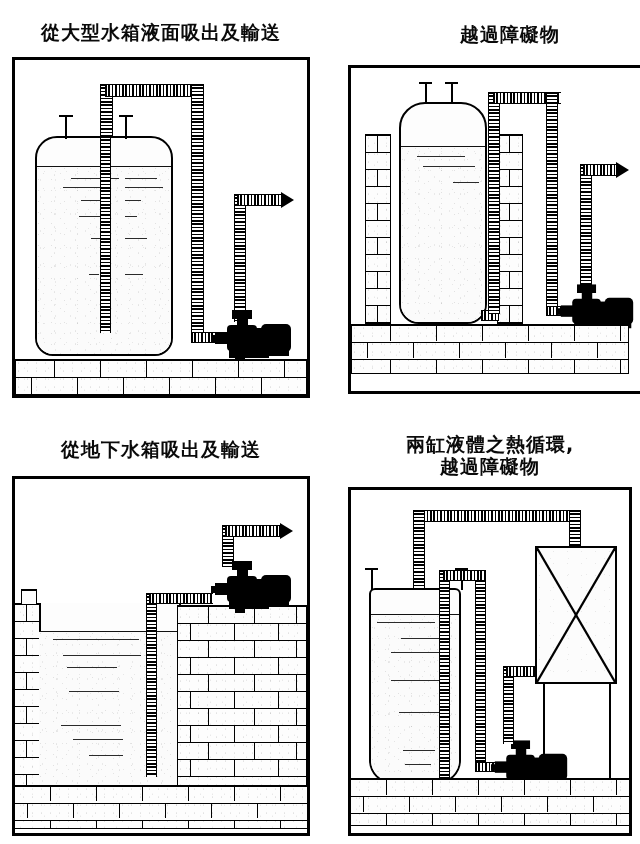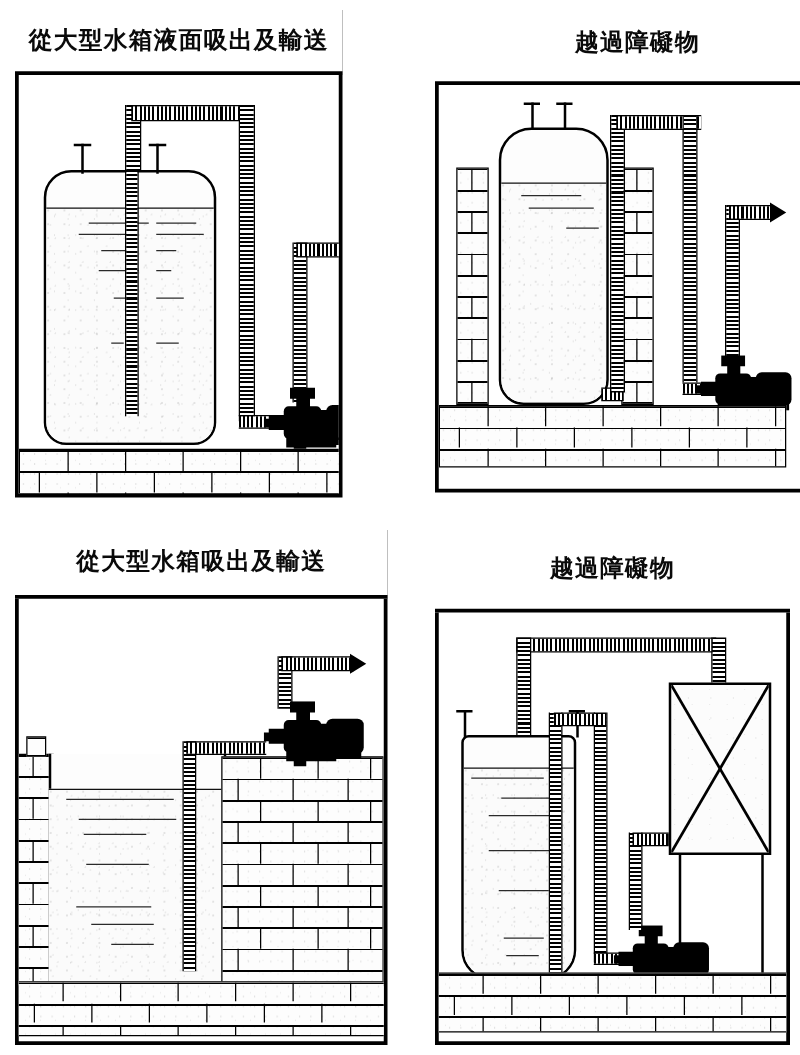--- a/index.html
+++ b/index.html
@@ -160,21 +160,21 @@
     position: absolute;
     width: 0;
     border-left: 2px solid #000;
   }
 </style>
 </head>
 <body>
 
 <div id="page">
 
-  <div class="panel" style="left:12px; top:8px; width:262px; height:390px;">
+  <div class="panel" style="left:12px; top:8px; width:298px; height:390px;">
     <div class="panel-frame"></div>
 
     <div class="title-box" style="height:52px;">
       <div class="title-text">從大型水箱液面吸出及輸送</div>
     </div>
 
     <div class="scene" style="top:52px; bottom:3px;">
 
       <div class="pipe-v" style="left:85px; top:24px; width:13px; height:200px;"></div>
 
@@ -343,21 +343,21 @@
         <div class="v" style="left:222px; top:34px; height:16px;"></div>
         <div class="v" style="left:268px; top:34px; height:16px;"></div>
       </div>
     </div>
   </div>
 
   <div class="panel" style="left:12px; top:424px; width:298px; height:412px;">
     <div class="panel-frame"></div>
 
     <div class="title-box" style="height:55px;">
-      <div class="title-text">從大型水箱吸出及輸送</div>
+      <div class="title-text">從地下水箱吸出及輸送</div>
     </div>
 
     <div class="scene" style="top:55px; bottom:3px;">
 
       <div class="brick" style="left:-4px; top:124px; width:32px; height:186px;">
         <div class="brick-speck"></div>
         <div class="v" style="left:14px; top:0px;   height:17px;"></div>
         <div class="v" style="left:14px; top:34px;  height:17px;"></div>
         <div class="v" style="left:14px; top:68px;  height:17px;"></div>
         <div class="v" style="left:14px; top:102px; height:17px;"></div>
@@ -459,20 +459,21 @@
         <div class="v" style="left:222px; top:34px; height:12px;"></div>
         <div class="v" style="left:268px; top:34px; height:12px;"></div>
       </div>
     </div>
   </div>
 
   <div class="panel" style="left:348px; top:424px; width:284px; height:412px;">
     <div class="panel-frame"></div>
 
     <div class="title-box" style="height:66px; flex-direction:column;">
+      <div class="title-text">兩缸液體之熱循環,</div>
       <div class="title-text">越過障礙物</div>
     </div>
 
     <div class="scene" style="top:66px; bottom:3px;">
 
       <div class="pipe-h" style="left:62px; top:20px; width:160px; height:12px;"></div>
       <div class="pipe-v" style="left:62px; top:20px; width:12px; height:94px;"></div>
       <div class="arrow-d" style="left:59px; top:112px;"></div>
       <div class="pipe-v" style="left:218px; top:20px; width:12px; height:38px;"></div>
 

